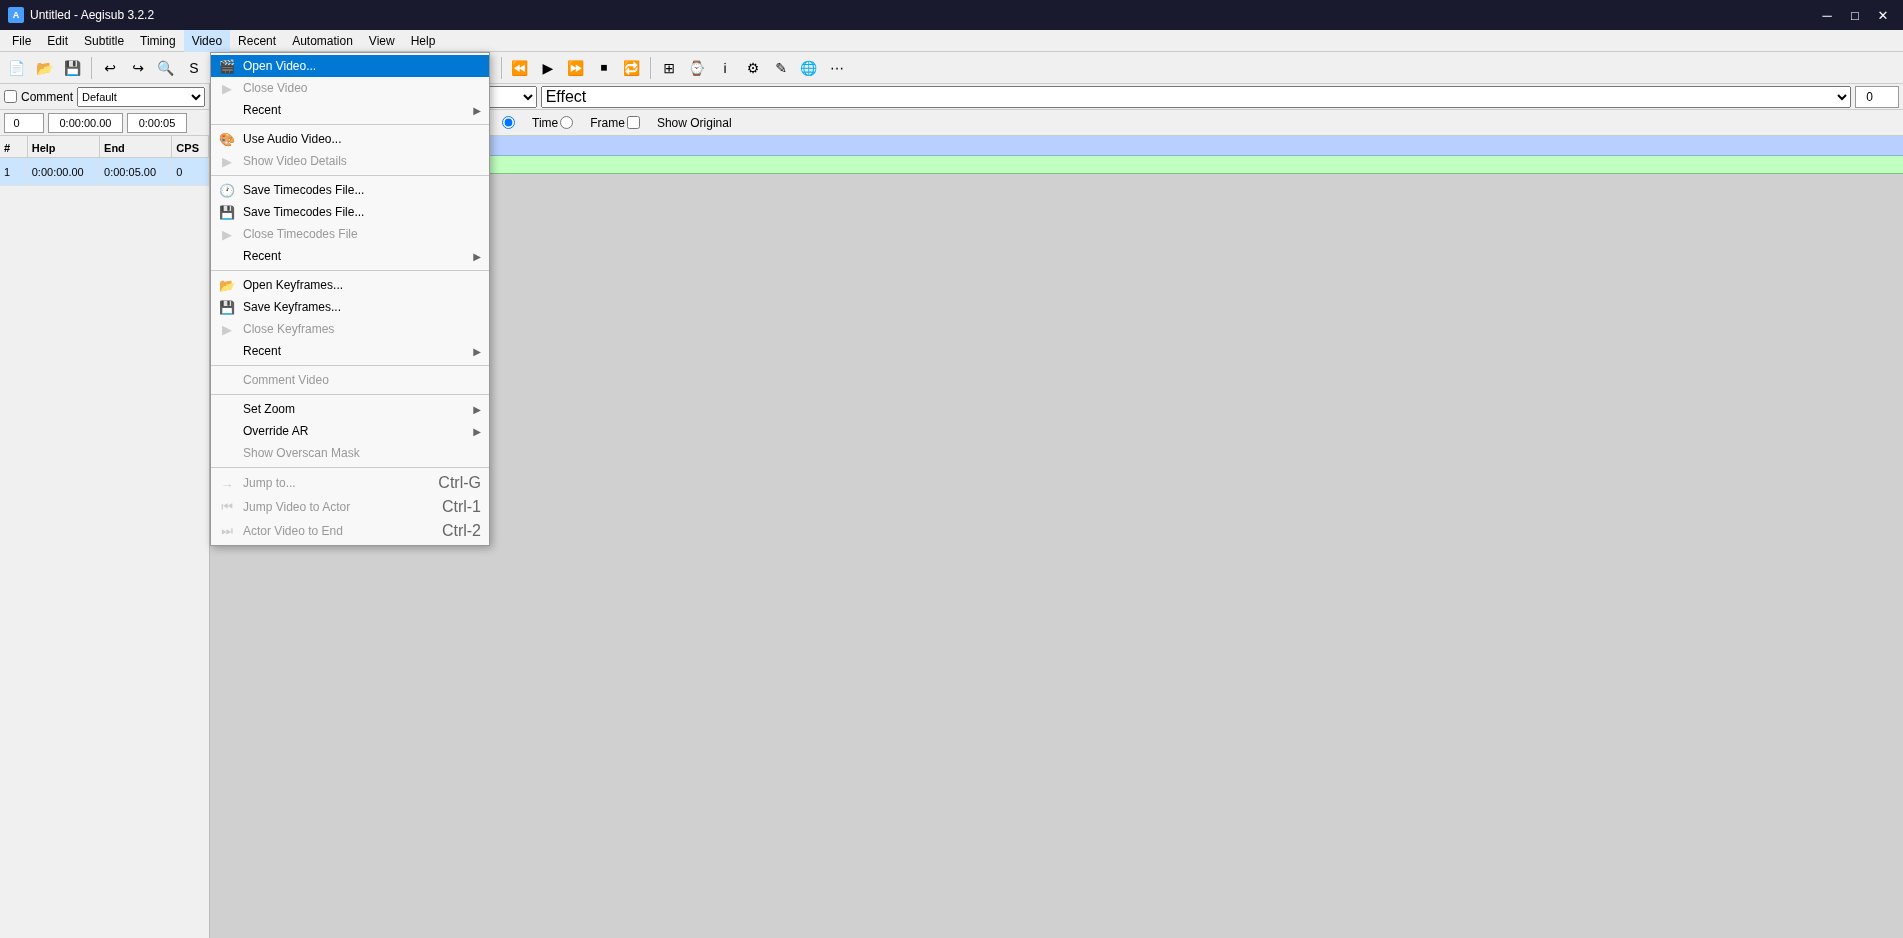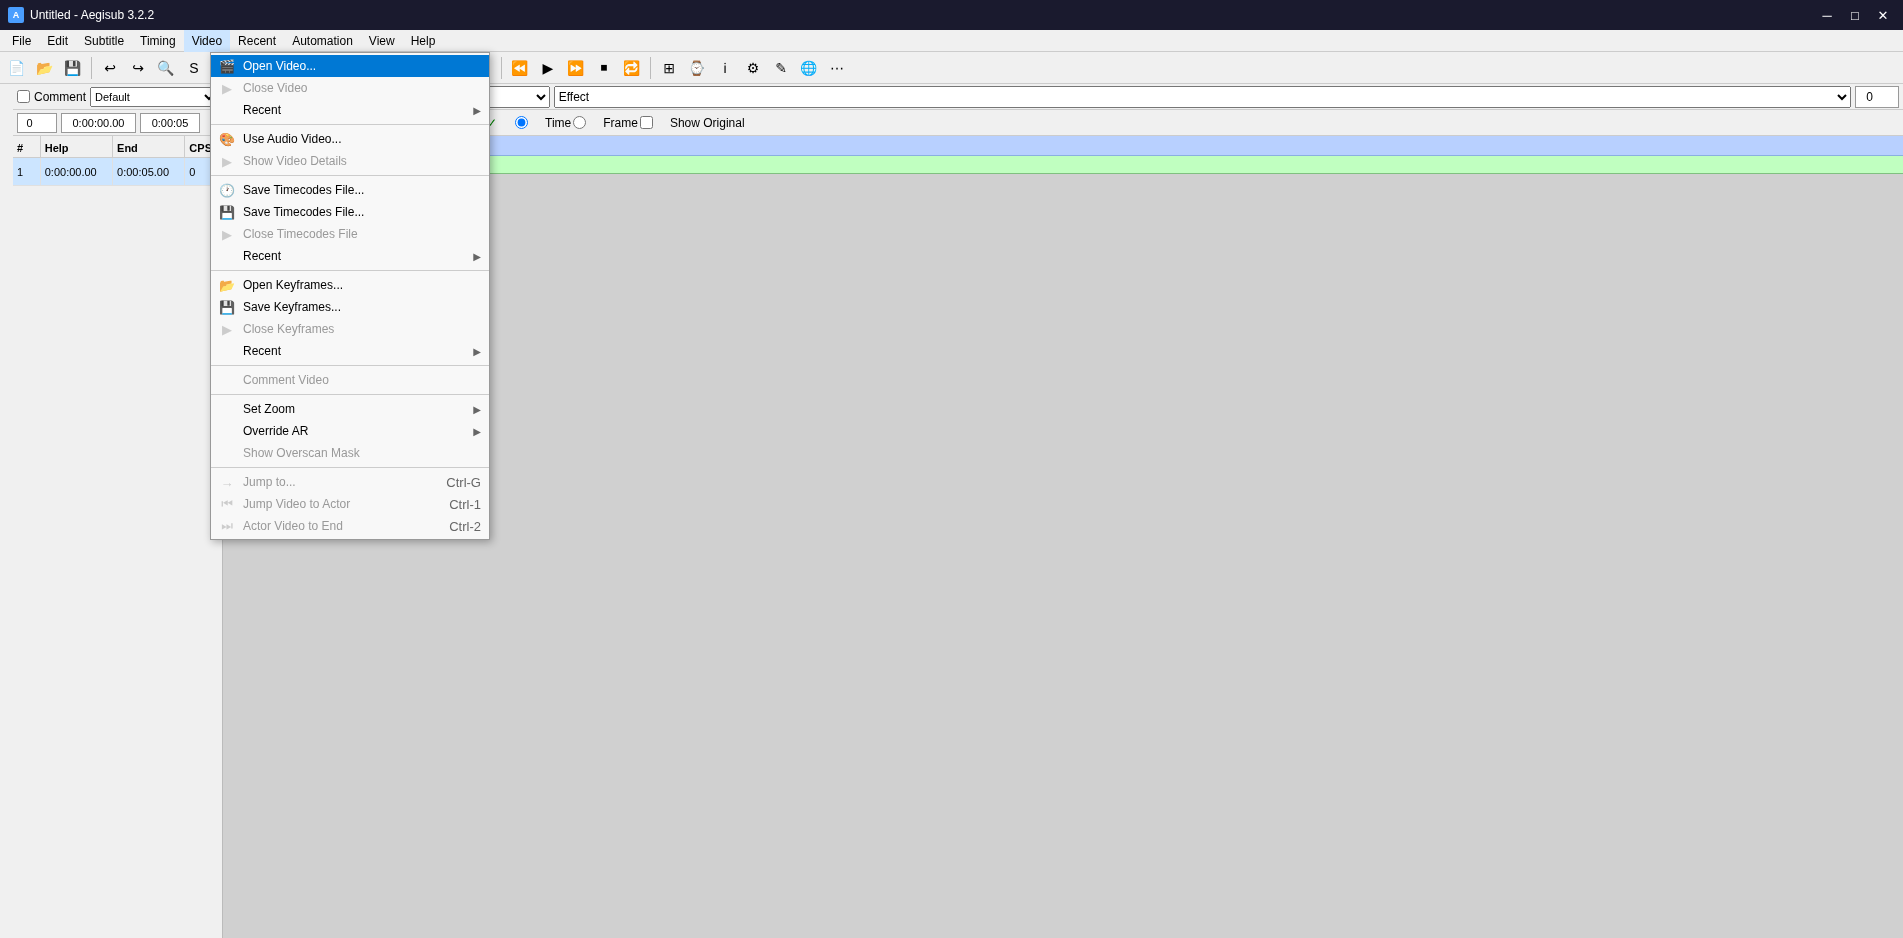--- a/index.html
+++ b/index.html
@@ -170,21 +170,21 @@
       width: 20px;
       height: 20px;
       display: flex; align-items: center; justify-content: center;
       font-size: 13px;
     }
     .menu-entry-label {
       flex: 1;
       font-size: 12px;
     }
     .menu-entry-shortcut {
-      font-size: 13px;
+      font-size: 16px;
       color: #666;
       margin-left: 16px;
     }
     .menu-entry-arrow {
       font-size: 10px;
       color: #666;
     }
     .menu-separator {
       height: 1px;
       background: #ccc;
@@ -264,21 +264,21 @@
     <div class="tb-sep"></div>
     <button class="tb-btn" title="Snap">⊞</button>
     <button class="tb-btn" title="Timing">⌚</button>
     <button class="tb-btn" title="Script Info">ℹ</button>
     <button class="tb-btn" title="Automation">⚙</button>
     <button class="tb-btn" title="Spell Check">✎</button>
     <button class="tb-btn" title="Translation">🌐</button>
     <button class="tb-btn" title="Misc">⋯</button>
   </div>
 
-  <div style="display:flex; flex-direction:row; flex:1; overflow:hidden;margin-left:13px;">
+  <div style="display:flex; flex-direction:row; flex:1; overflow:hidden;">
 
     <div style="width:210px; display:flex; flex-direction:column; border-right:1px solid #bbb;">
 
       <div style="height:26px; background:#f0f0f0; border-bottom:1px solid #ccc; display:flex; align-items:center; padding:0 4px; gap:4px;">
         <input type="checkbox" style="">
         <label>Comment</label>
         <select style="height:20px; font-size:11px; flex:1;">
           <option>Default</option>
         </select>
       </div>
@@ -305,21 +305,21 @@
 
     </div>
 
     <div style="flex:1; display:flex; flex-direction:column;">
 
       <div style="height:26px; background:#f0f0f0; border-bottom:1px solid #ccc; display:flex; align-items:center; padding:0 4px; gap:4px;">
         <button class="edit-btn">Edit</button>
         <select style="height:22px; font-size:12px; width:280px;">
           <option>Actor</option>
         </select>
-        <select style="height:22px; font-size:12px; flex:1;">
+        <select style="height:22px; font-size:16px; flex:1;">
           <option>Effect</option>
         </select>
         <input type="number" style="width: 44px; height: 22px; font-size: 12px; border: 1px solid rgb(153, 153, 153); text-align: center;" value="0">
       </div>
 
       <div style="height:26px; background:#f0f0f0; border-bottom:1px solid #ccc; display:flex; align-items:center; padding:0 4px; gap:2px;">
         <button class="fmt-btn" style="font-weight:bold;">
             <span>B</span>
           </button>
         <button class="fmt-btn" style="font-style:italic;">

